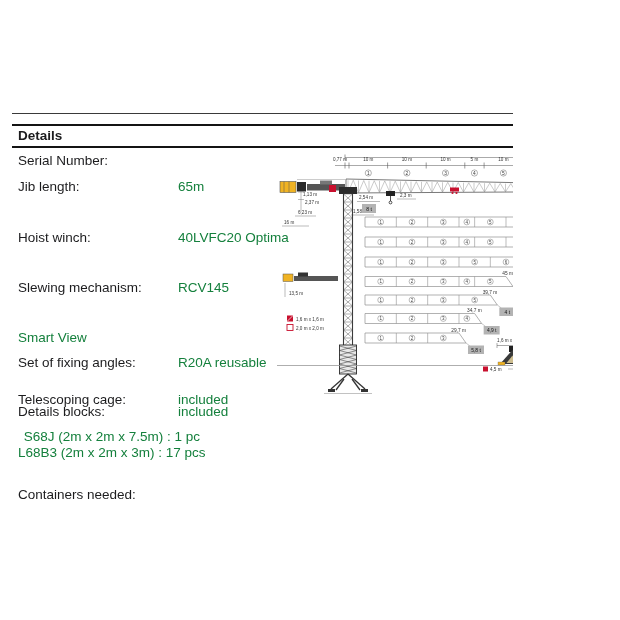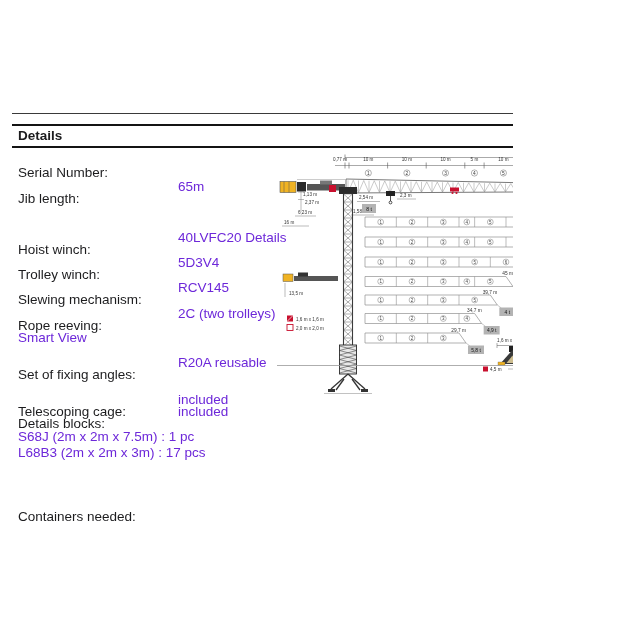--- a/index.html
+++ b/index.html
@@ -4,23 +4,23 @@
 <style>
   html,body{margin:0;padding:0;background:#fff;}
   .page{position:relative;width:513px;height:620px;background:#ffffff;overflow:hidden;
         font-family:"Liberation Sans",sans-serif;color:#1c1c1e;}
   .rule{position:absolute;left:12px;width:603px;background:#141414;}
   .rule-a{top:113px;height:1px;background:#3a3a3a;}
   .rule-b{top:124px;height:2px;}
   .rule-c{top:146px;height:2px;}
   .details-header{position:absolute;left:18px;top:128px;font-size:13.5px;font-weight:bold;}
   .trow{position:absolute;left:18px;display:flex;font-size:13.5px;line-height:16px;white-space:nowrap;}
-  .trow .lb{width:160px;flex:none;margin-top:12px;}
-  .trow .vl{color:#6d28d9;}
-  .vl .ln{display:block;line-height:15.8px;}
+  .trow .lb{width:160px;flex:none;}
+  .trow .vl{color:#15803d;}
+  .vl .ln{display:block;line-height:15.8px;text-align:center;}
   #crane-svg{position:absolute;left:268px;top:146px;width:352px;height:256px;}
   #crane-svg text{font-family:"Liberation Sans",sans-serif;}
 </style>
 </head>
 <body>
 
 <div class="page">
   <div class="rule rule-a"></div>
   <div class="rule rule-b"></div>
   <div class="details-header">Details</div>
@@ -29,33 +29,25 @@
   <div class="trow" style="top:153px">
       <span class="lb">Serial Number:</span>
       <span class="vl"></span>
     </div>
   <div class="trow" style="top:179px">
       <span class="lb">Jib length:</span>
       <span class="vl">65m</span>
     </div>
   <div class="trow" style="top:230px">
       <span class="lb">Hoist winch:</span>
-      <span class="vl">40LVFC20 Details</span>
-    </div>
-  <div class="trow" style="top:255px">
-      <span class="lb">Trolley winch:</span>
-      <span class="vl">5D3V4</span>
+      <span class="vl">40LVFC20 Optima</span>
     </div>
   <div class="trow" style="top:280px">
       <span class="lb">Slewing mechanism:</span>
       <span class="vl">RCV145</span>
-    </div>
-  <div class="trow" style="top:306px">
-      <span class="lb">Rope reeving:</span>
-      <span class="vl">2C (two trolleys)</span>
     </div>
   <div class="trow" style="top:330px">
       <span class="vl">Smart View</span>
     </div>
   <div class="trow" style="top:355px">
       <span class="lb">Set of fixing angles:</span>
       <span class="vl">R20A reusable</span>
     </div>
   <div class="trow" style="top:392px">
       <span class="lb">Telescoping cage:</span>
@@ -64,21 +56,21 @@
   <div class="trow" style="top:404px">
       <span class="lb">Details blocks:</span>
       <span class="vl">included</span>
     </div>
   <div class="trow" style="top:429px">
       <span class="vl">
         <span class="ln">S68J (2m x 2m x 7.5m) : 1 pc</span>
         <span class="ln">L68B3 (2m x 2m x 3m) : 17 pcs</span>
       </span>
     </div>
-  <div class="trow" style="top:497px">
+  <div class="trow" style="top:487px">
       <span class="lb">Containers needed:</span>
     </div>
 
   <svg id="crane-svg" viewBox="0 0 352 256">
 
     <line x1="77" y1="11.5" x2="341" y2="11.5" stroke="#555" stroke-width="0.5"></line>
     <line x1="77" y1="8.5" x2="77" y2="14.5" stroke="#555" stroke-width="0.6"></line>
     <line x1="341" y1="8.5" x2="341" y2="20" stroke="#555" stroke-width="0.6"></line>
     <text x="312" y="9" font-size="5.2" fill="#333">66,3 m</text>
 

